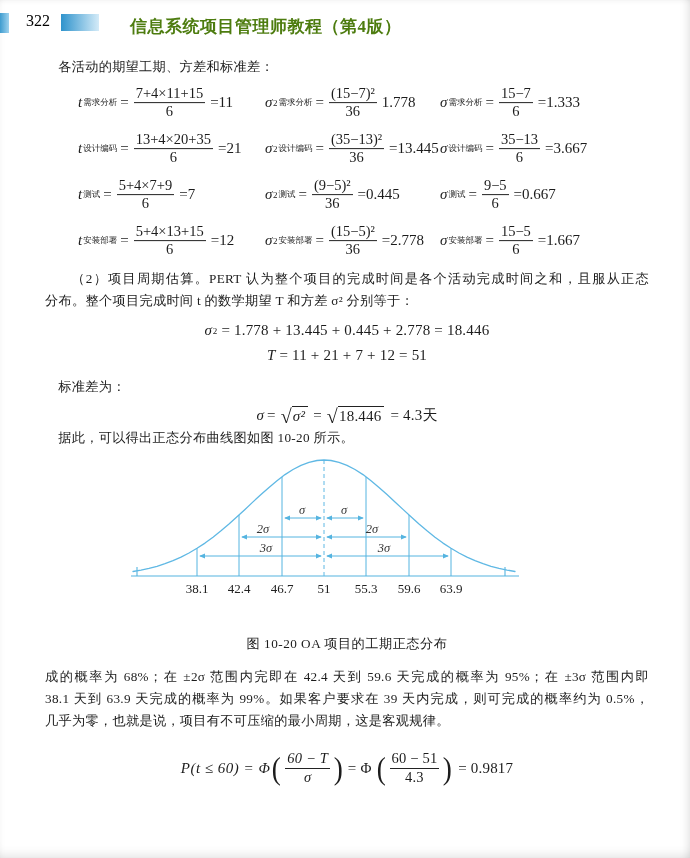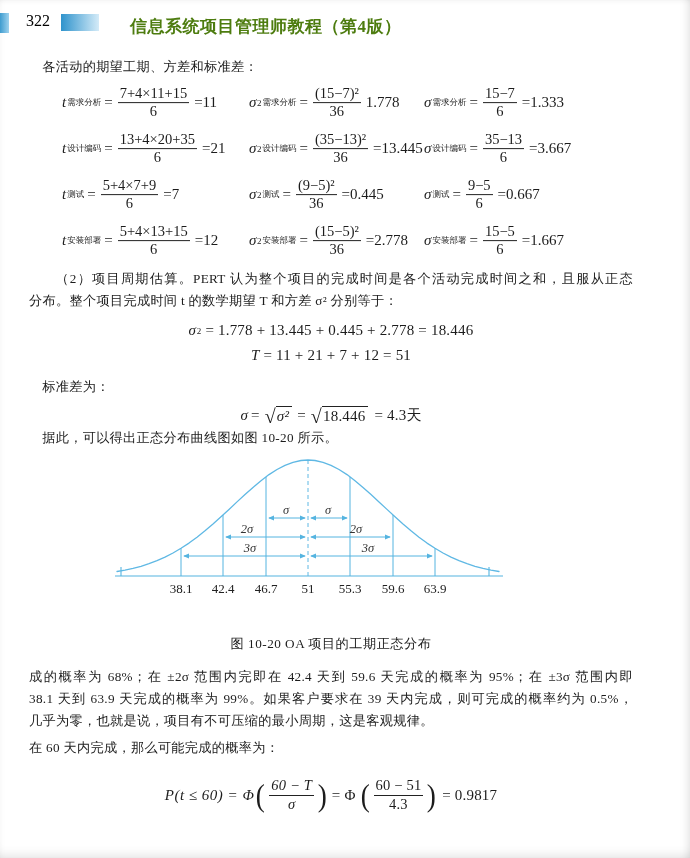--- a/index.html
+++ b/index.html
@@ -15,21 +15,21 @@
   
   .hdr{position:absolute; top:12px; left:0; width:100%; height:24px;}
   .tab-block{position:absolute; left:0; top:1px; width:9px; height:20px;
     background:linear-gradient(90deg,#3f9ccf,#9ed2ee);}
   .page-num{position:absolute; left:26px; top:0; font-size:16px; color:#000000;}
   .hdr-bar{position:absolute; left:61px; top:2px; width:38px; height:17px;
     background:linear-gradient(90deg,#2f93cc,#d4ebf8);}
   .book-title{position:absolute; left:130px; top:3px; font-size:17px; font-weight:bold;
     color:#4d7c0f; letter-spacing:.5px;}
   
-  .main{position:absolute; left:29px; top:56px; width:604px;}
+  .main{position:absolute; left:45px; top:56px; width:604px;}
   .body-p{font-size:13.2px; line-height:22px; margin:0; letter-spacing:.3px;}
   .ind1{text-indent:1em;}
   .jl{font-size:13.2px; line-height:22px; letter-spacing:.3px;
       text-align:justify; text-align-last:justify;}
   .jl.first{text-indent:2em;}
   .jl.last{text-align-last:left;}
   
   .mi{font-style:italic;}
   .csub{font-size:8.5px; vertical-align:-4px; margin-left:1px; letter-spacing:0;}
   .msup{font-size:9px; vertical-align:7px; margin-left:.5px;}
@@ -296,21 +296,20 @@
     </div>
     <p class="figcap">图 10-20  OA 项目的工期正态分布</p>
 
     <div style="margin-top:7px;">
       <div class="jl">成的概率为 68%；在 ±2σ 范围内完即在 42.4 天到 59.6 天完成的概率为 95%；在 ±3σ 范围内即</div>
       <div class="jl">38.1 天到 63.9 天完成的概率为 99%。如果客户要求在 39 天内完成，则可完成的概率约为 0.5%，</div>
       <div class="jl last">几乎为零，也就是说，项目有不可压缩的最小周期，这是客观规律。</div>
     </div>
 
     <div style="margin-top:5px;">
-      <div class="jl last">在 60 天内完成，那么可能完成的概率为：</div>
     </div>
 
     <div class="cform" style="margin-top:14px; height:44px;">
       <span class="mi" style="letter-spacing:.5px;">P(t ≤ 60) = Φ</span>
       <span class="bigp">(</span>
       <span class="frac">
           <span class="num mi">60 − T</span>
           <span class="den mi">σ</span>
         </span>
       <span class="bigp">)</span>

